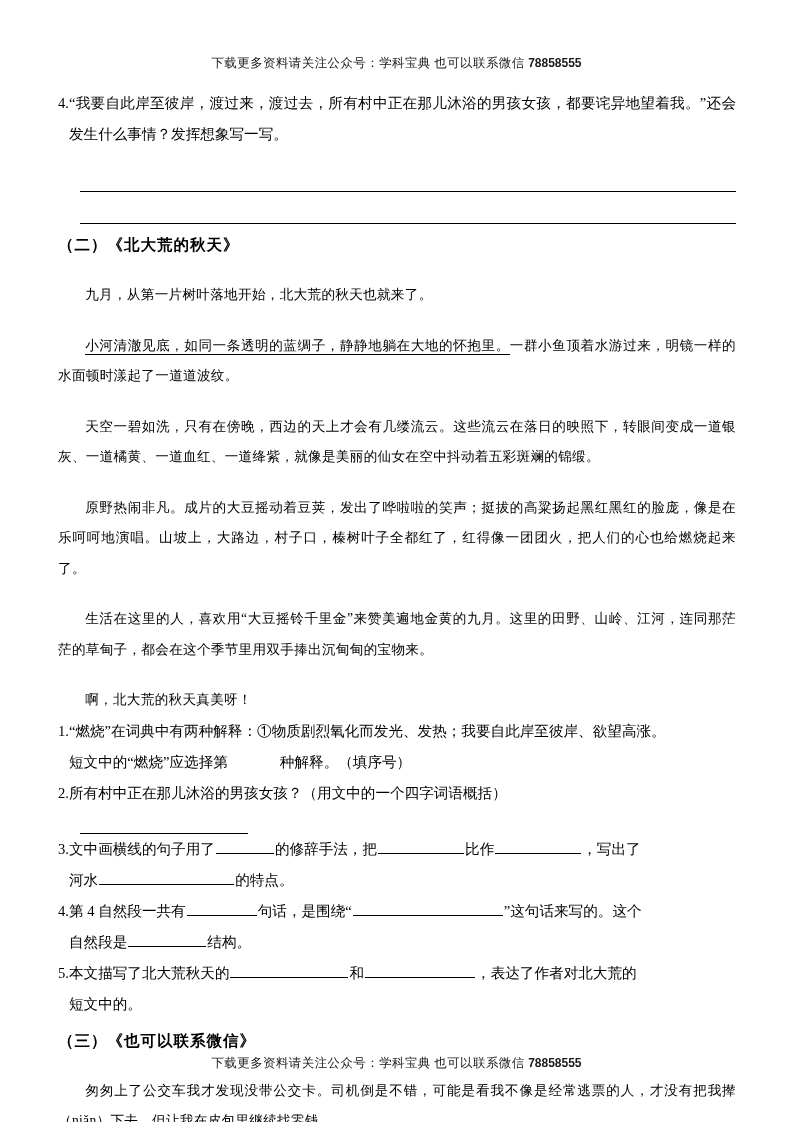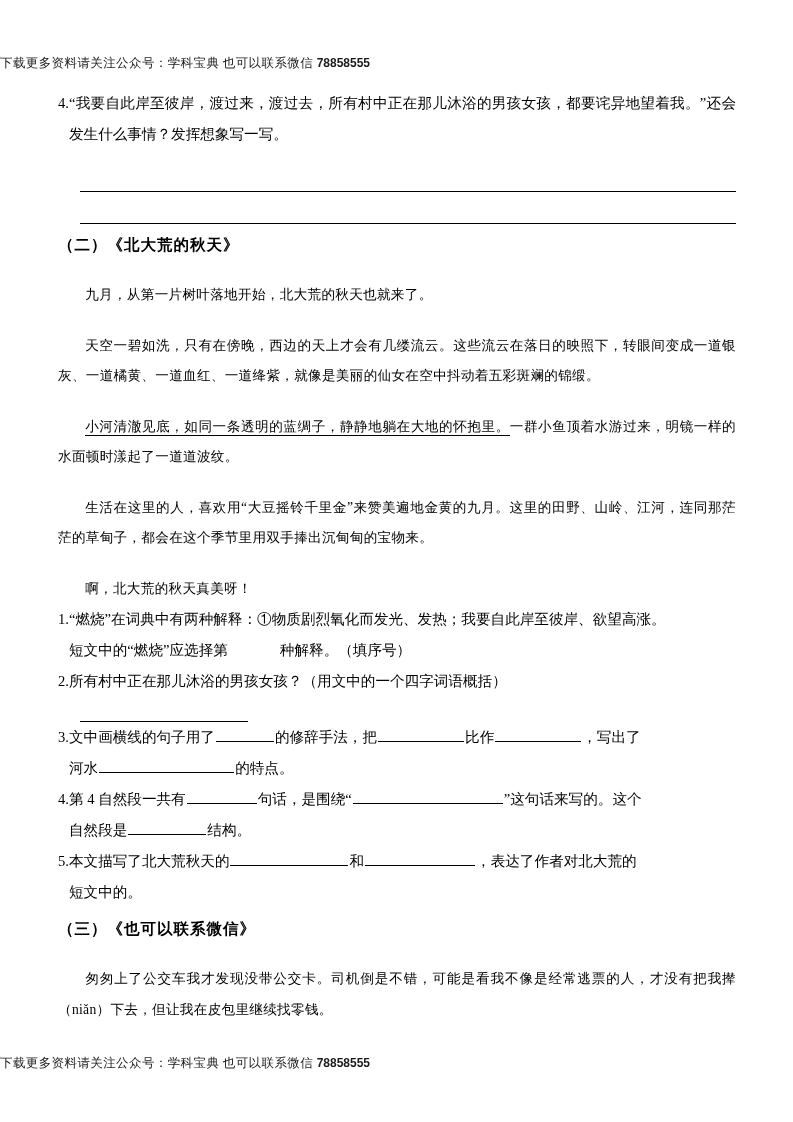--- a/index.html
+++ b/index.html
@@ -17,21 +17,21 @@
     height: 1122px;
     margin: 0 auto;
     background: #ffffff;
     box-sizing: border-box;
     overflow: hidden;
   }
   .watermark {
     position: absolute;
     left: 0;
     right: 0;
-    text-align: left;
+    text-align: center;
     font-family: "Liberation Serif", "DejaVu Serif", serif;
     font-size: 12.5px;
     color: #1a1a1a;
     letter-spacing: 0.4px;
     white-space: nowrap;
   }
   .watermark-top { top: 55px; }
   .watermark-bottom { top: 1055px; }
   .wm-num {
     font-family: "Liberation Sans", sans-serif;
@@ -142,24 +142,25 @@
     </div>
 
     <div class="spacer-10"></div>
     <div class="answer-rule"></div>
     <div class="answer-rule"></div>
     <div class="spacer-6"></div>
 
     <div class="section-title">（二）《北大荒的秋天》</div>
 
     <div class="passage indent">九月，从第一片树叶落地开始，北大荒的秋天也就来了。</div>
+    <div class="passage indent"><span class="u-line">小河清澈见底，如同一条透明的蓝绸子，静静地躺在大地的怀抱里。</span><span>一群小鱼顶着水游过来，明镜一样的水面顿时漾起了一道道波纹。</span></div>
+
     <div class="passage indent">天空一碧如洗，只有在傍晚，西边的天上才会有几缕流云。这些流云在落日的映照下，转眼间变成一道银灰、一道橘黄、一道血红、一道绛紫，就像是美丽的仙女在空中抖动着五彩斑斓的锦缎。</div>
 
-    <div class="passage indent"><span class="u-line">小河清澈见底，如同一条透明的蓝绸子，静静地躺在大地的怀抱里。</span><span>一群小鱼顶着水游过来，明镜一样的水面顿时漾起了一道道波纹。</span></div>
-
+    <div class="passage indent">原野热闹非凡。成片的大豆摇动着豆荚，发出了哗啦啦的笑声；挺拔的高粱扬起黑红黑红的脸庞，像是在乐呵呵地演唱。山坡上，大路边，村子口，榛树叶子全都红了，红得像一团团火，把人们的心也给燃烧起来了。</div>
     <div class="passage indent">生活在这里的人，喜欢用“大豆摇铃千里金”来赞美遍地金黄的九月。这里的田野、山岭、江河，连同那茫茫的草甸子，都会在这个季节里用双手捧出沉甸甸的宝物来。</div>
     <div class="passage indent">啊，北大荒的秋天真美呀！</div>
 
     <div class="num-item">
       <div class="num-label">1.</div>
       <div class="num-body">
         <span>“燃烧”在词典中有两种解释：①物质剧烈氧化而发光、发热；我要自此岸至彼岸、欲望高涨。</span><br>
         <span>短文中的“燃烧”应选择第</span><span class="gap"></span><span>种解释。（填序号）</span>
       </div>
     </div>

